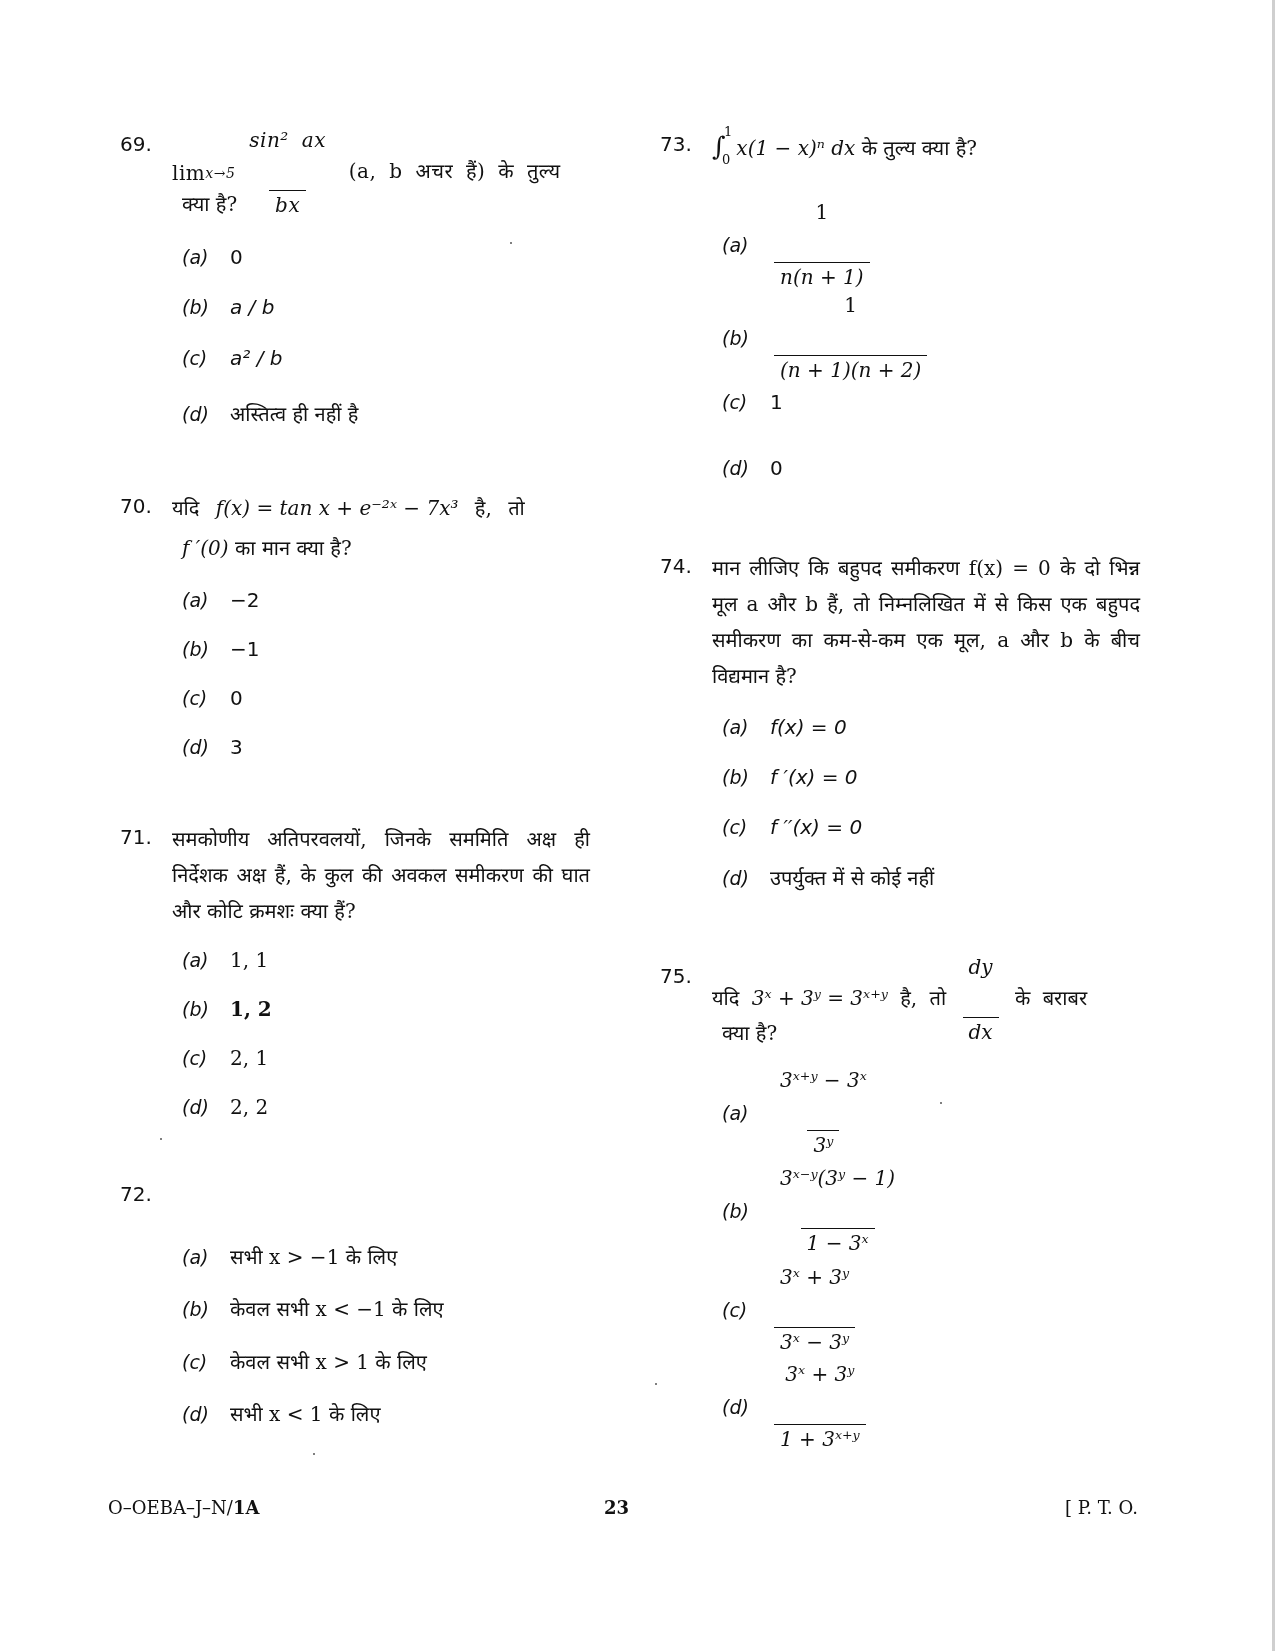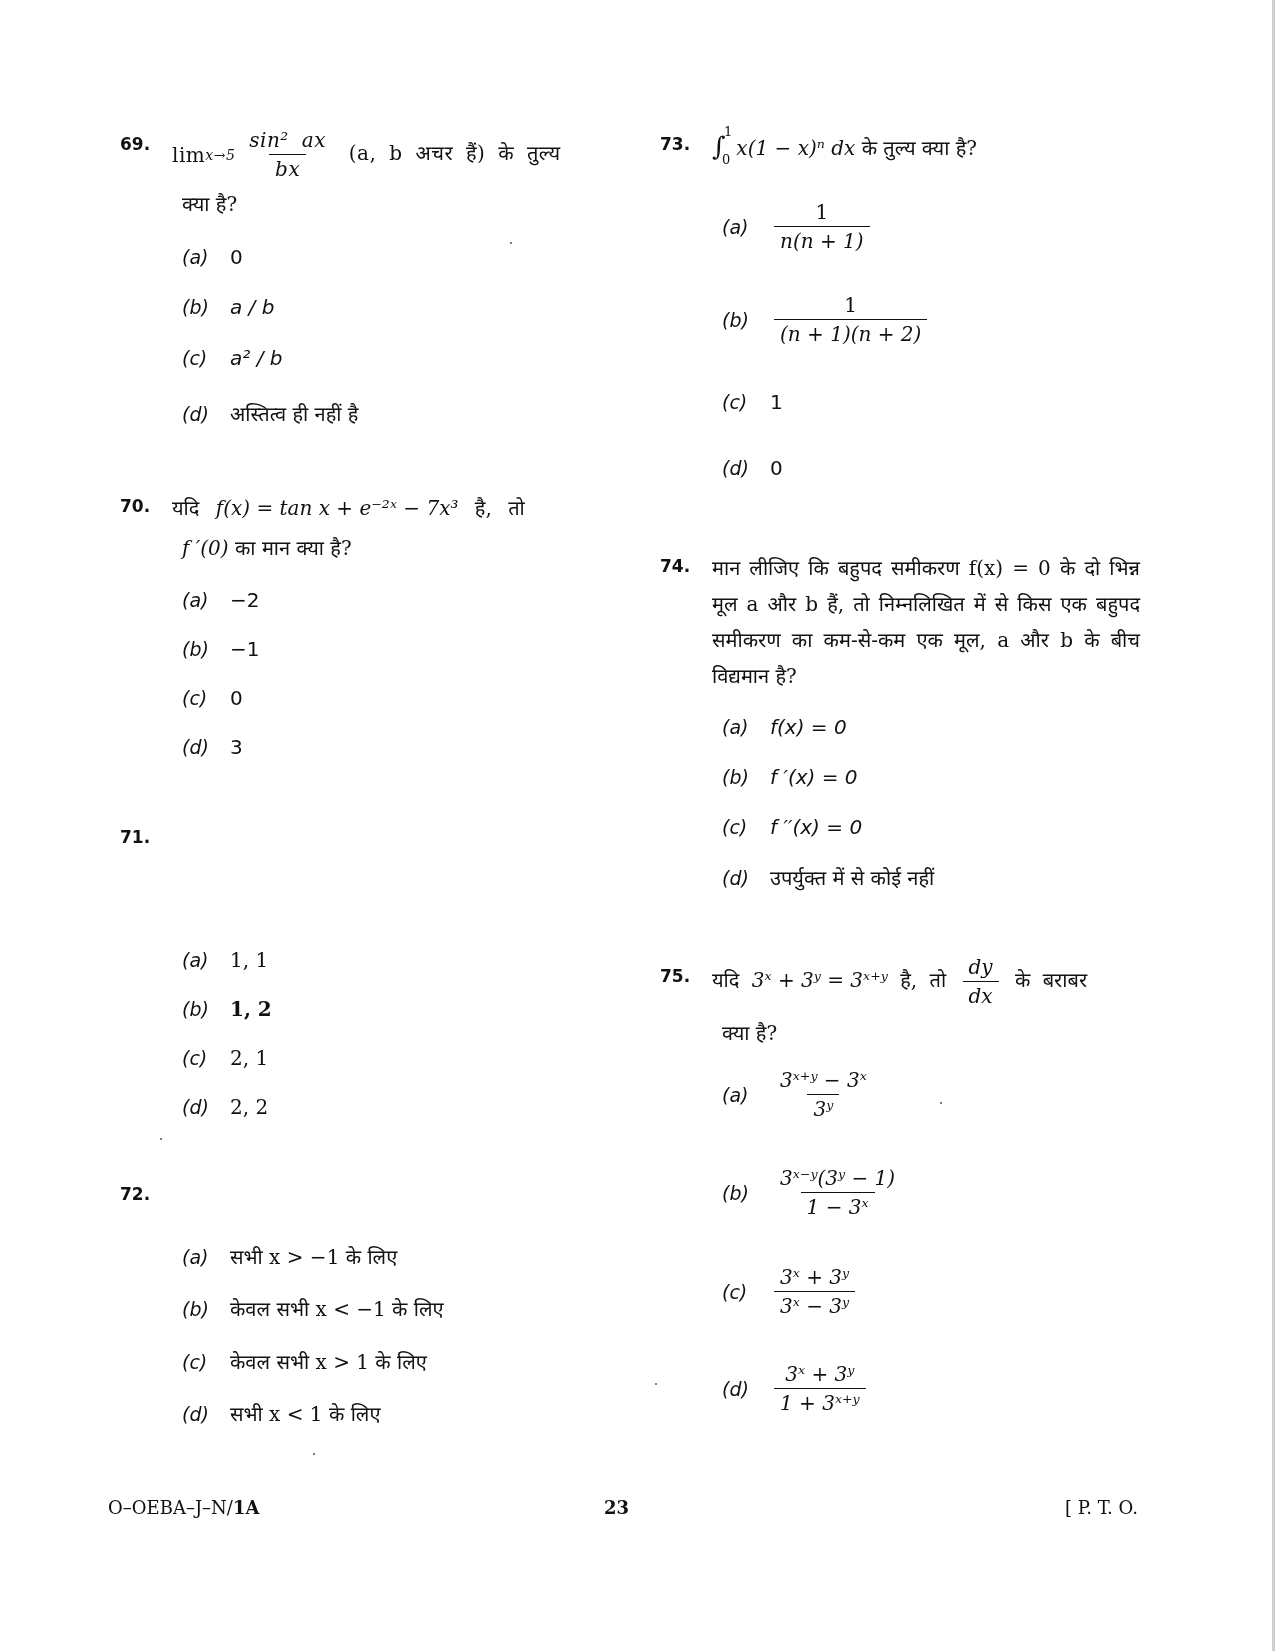--- a/index.html
+++ b/index.html
@@ -13,38 +13,38 @@
     position: absolute; right: 0; top: 0; width: 3px; height: 1651px; background: #cfcfcf;
   }
   .column { position: absolute; top: 0; }
   .col-left { left: 120px; width: 470px; }
   .col-right { left: 660px; width: 480px; }
 
   .q { position: absolute; left: 0; width: 100%; }
   .q-head { display: flex; align-items: flex-start; }
   .q-num {
     font-family: "DejaVu Sans", "Liberation Sans", sans-serif;
-    font-weight: bold; font-size: 17px; width: 52px; flex: none; line-height: 32px;
+    font-weight: normal; font-size: 20px; width: 52px; flex: none; line-height: 32px;
   }
   .q-text { flex: 1; line-height: 36px; font-size: 20px; text-align: justify; }
   .q-text.wide { letter-spacing: 0.5px; word-spacing: 6px; }
   .opt {
     position: absolute; left: 62px; display: flex; align-items: center;
     font-size: 20px;
   }
   .opt-label {
     font-style: italic; width: 48px; flex: none;
     font-family: "DejaVu Sans", "Liberation Sans", sans-serif; font-size: 19px;
   }
   .opt-val { font-family: "DejaVu Sans", "Liberation Sans", sans-serif; }
   .opt-val.serif { font-family: "DejaVu Serif", "Liberation Serif", serif; }
   .math { font-style: italic; }
   .up { font-style: normal; }
 
-  .frac { display: inline-flex; flex-direction: column; align-items: center; vertical-align: middle; margin: 0 4px; }
+  .frac { display: inline-flex; flex-direction: column; align-items: center; vertical-align: middle; margin: 0 4px; gap: 36px; }
   .frac .num { padding: 0 6px 2px; line-height: 24px; }
   .frac .den { padding: 2px 6px 0; border-top: 1.5px solid #111; line-height: 24px; }
 
   .lim { display: inline-flex; flex-direction: row; align-items: center; vertical-align: middle; margin-right: 4px; }
   .lim .lim-word { line-height: 22px; }
   .lim .lim-sub { font-size: 14px; font-style: italic; line-height: 16px; }
 
   .integral { font-size: 26px; position: relative; display: inline-block; width: 18px; }
   .int-up { position: absolute; left: 12px; top: -14px; font-size: 13px; }
   .int-lo { position: absolute; left: 10px; top: 14px; font-size: 13px; }
@@ -126,20 +126,21 @@
     <span class="opt-val">0</span>
   </div>
   <div class="opt" style="top:735px;">
     <span class="opt-label">(d)</span>
     <span class="opt-val">3</span>
   </div>
 
   <div class="q" style="top:821px;">
     <div class="q-head">
       <span class="q-num">71.</span>
+      <span class="q-text">समकोणीय अतिपरवलयों, जिनके सममिति अक्ष ही निर्देशक अक्ष हैं, के कुल की अवकल समीकरण की घात और कोटि क्रमशः क्या हैं?</span>
     </div>
   </div>
   <div class="opt" style="top:948px;">
     <span class="opt-label">(a)</span>
     <span class="opt-val serif">1, 1</span>
   </div>
   <div class="opt" style="top:997px;">
     <span class="opt-label">(b)</span>
     <span class="opt-val serif" style="font-weight:bold;">1, 2</span>
   </div>

